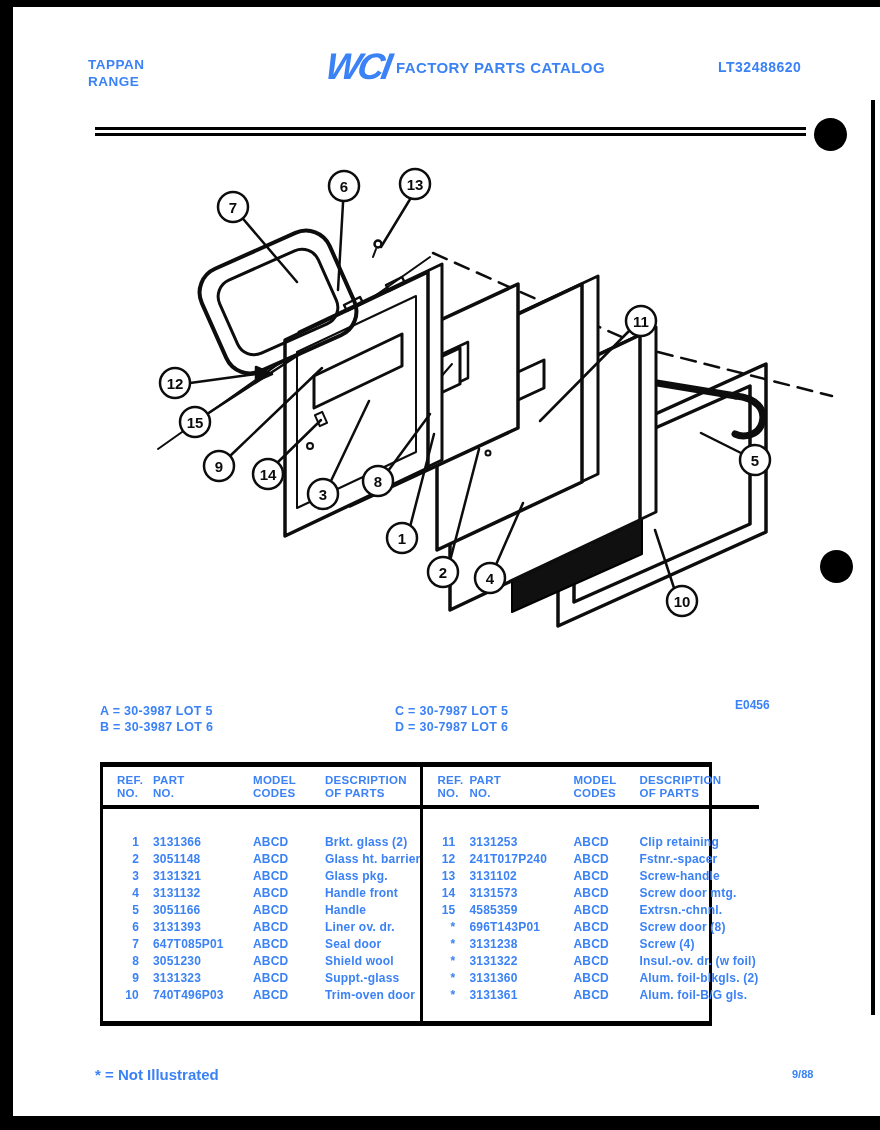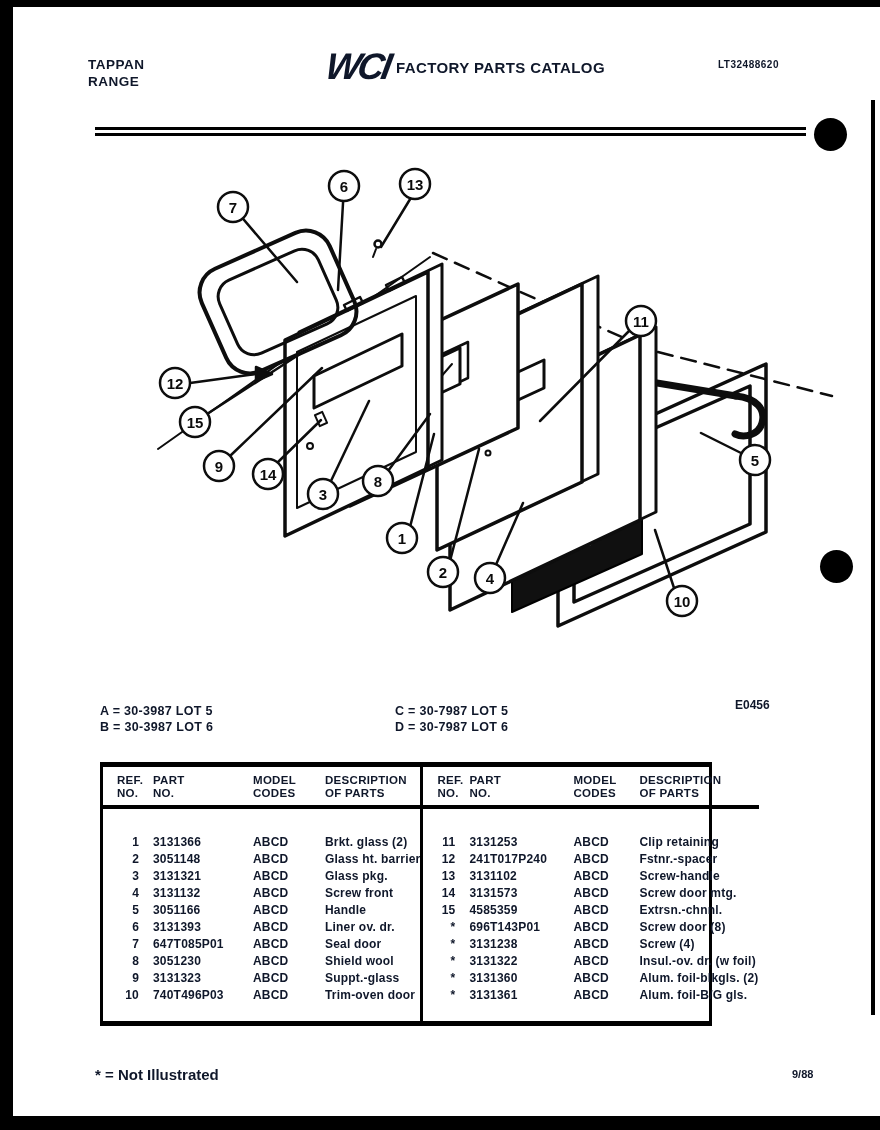--- a/index.html
+++ b/index.html
@@ -1,30 +1,30 @@
 <!DOCTYPE html>
 <html><head>
 <meta charset="utf-8">
 <style>
   html,body{margin:0;padding:0;background:#e8e8e8;}
   .page{position:relative;width:880px;height:1130px;background:#ffffff;overflow:hidden;
-        font-family:"Liberation Sans",sans-serif;color:#0f172a;font-weight:700;}
+        font-family:"Liberation Sans",sans-serif;color:#3b82f6;font-weight:700;}
   
   .bar{position:absolute;background:#000;}
   .bar-top{left:0;top:0;width:880px;height:7px;}
   .bar-left{left:0;top:0;width:13px;height:1130px;}
   .bar-bottom{left:0;top:1116px;width:880px;height:14px;}
   .edge-line{position:absolute;left:871px;top:100px;width:4px;height:915px;background:#000;}
   .punch{position:absolute;width:33px;height:33px;border-radius:50%;background:#000;}
   
   .brand{position:absolute;left:88px;top:56px;font-size:13.5px;line-height:17px;letter-spacing:.5px;}
   .logo{position:absolute;left:326px;top:46px;font-size:37px;font-style:italic;font-weight:700;
         letter-spacing:-3px;transform:skewX(-10deg);}
   .cat-title{position:absolute;left:396px;top:59px;font-size:15px;letter-spacing:.4px;}
-  .pubno{position:absolute;left:718px;top:59px;font-size:10px;letter-spacing:.5px;}
+  .pubno{position:absolute;left:718px;top:59px;font-size:14px;letter-spacing:.5px;}
   .rule{position:absolute;left:95px;width:711px;height:3px;background:#000;}
   
   .diagram{position:absolute;left:0;top:150px;}
   .co{font-size:15px;font-weight:700;text-anchor:middle;fill:#0b0b0b;}
   
   .models{position:absolute;top:703px;font-size:12.5px;line-height:16px;letter-spacing:.3px;}
   .models-ab{left:100px;} .models-cd{left:395px;}
   .drawcode{position:absolute;left:735px;top:698px;font-size:12px;}
   
   .ptable{position:absolute;left:100px;top:762px;width:612px;height:264px;
@@ -239,21 +239,21 @@
         <div class="row">
             <span class="c-ref">3</span>
             <span class="c-part">3131321</span>
             <span class="c-model">ABCD</span>
             <span class="c-desc">Glass pkg.</span>
           </div>
         <div class="row">
             <span class="c-ref">4</span>
             <span class="c-part">3131132</span>
             <span class="c-model">ABCD</span>
-            <span class="c-desc">Screw front</span>
+            <span class="c-desc">Handle front</span>
           </div>
         <div class="row">
             <span class="c-ref">5</span>
             <span class="c-part">3051166</span>
             <span class="c-model">ABCD</span>
             <span class="c-desc">Handle</span>
           </div>
         <div class="row">
             <span class="c-ref">6</span>
             <span class="c-part">3131393</span>

